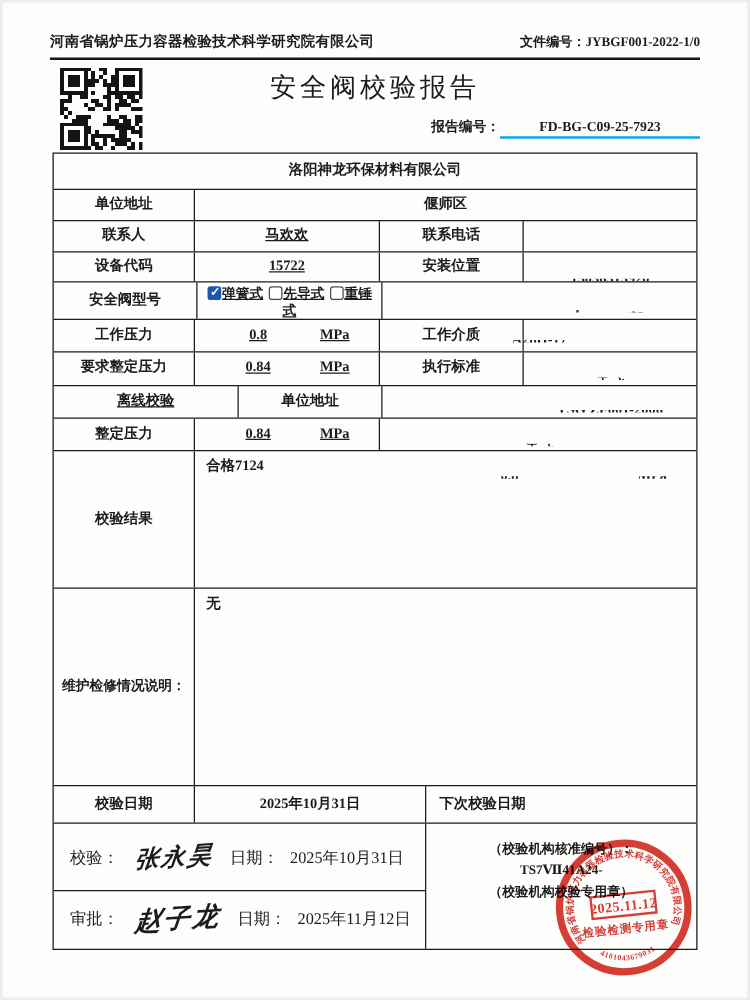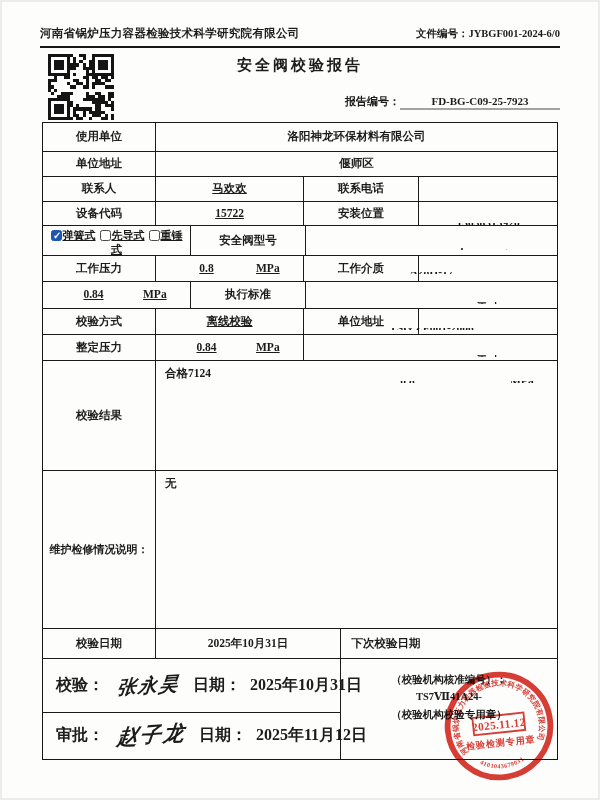--- a/index.html
+++ b/index.html
@@ -14,24 +14,24 @@
     border-bottom:2px solid #171717;
     display:flex; justify-content:space-between; align-items:flex-end;
   }
   .co { font-size:11.5px; font-weight:bold; letter-spacing:.3px; }
   .docno { font-size:10.5px; font-weight:bold; white-space:nowrap; }
   .sub { position:relative; height:74px; margin:0 40px; }
   .qr { position:absolute; left:8px; top:6px; width:66px; height:66px; }
   .qr svg { width:100%; height:100%; }
   .title {
     position:absolute; left:0; right:0; top:8px; text-align:center;
-    font-size:15px; font-weight:bold; letter-spacing:3px;
+    font-size:21px; font-weight:normal; letter-spacing:3px;
   }
   .repline { position:absolute; right:0; top:46px; font-size:11px; font-weight:bold; white-space:nowrap; }
-  .repval { display:inline-block; min-width:160px; text-align:center; border-bottom:2px solid #a3a3a3; padding:0 4px 1px; }
+  .repval { display:inline-block; min-width:160px; text-align:center; border-bottom:2px solid #0ea5e9; padding:0 4px 1px; }
 
   .tbl { margin:0 42px; border:1.8px solid #171717; background:transparent; }
   .r { display:flex; border-bottom:1.5px solid #1b1b1b; }
   .r:last-child { border-bottom:none; }
   .c {
     border-right:1.5px solid #1b1b1b;
     display:flex; align-items:center; justify-content:center; text-align:center;
     font-weight:bold; font-size:11.5px; line-height:1.2; padding:1px 3px; overflow:hidden;
   }
   .c:last-child { border-right:none; }
@@ -41,38 +41,38 @@
   .tl{justify-content:flex-start; align-items:flex-start; padding:6px 9px; text-align:left;}
   .small{font-size:11px;gap:40px;}
   .vt{display:block; padding:2px 7px 0; line-height:1.3;}
   .cb{width:11px; height:11px; border:1.5px solid #4a4a4a; border-radius:2.5px;
       display:inline-block; background:#fff; position:relative; vertical-align:-1.5px; margin:0 1px 0 4px;}
   .cb:first-child{margin-left:0;}
   .cb.checked{background:#1d55b2; border-color:#1d55b2;}
   .cb.checked::after{content:"\2713"; position:absolute; left:1.5px; top:-2px; color:#fff; font-size:10px; font-weight:bold;}
   .sigcol{width:298px; border-right:1.5px solid #1b1b1b;}
   .sigrow{display:flex; align-items:center; padding-left:13px; gap:9px;}
-  .slab{font-size:16px; font-weight:bold; white-space:nowrap;}
+  .slab{font-size:13px; font-weight:normal; white-space:nowrap;}
   .sig{font-size:19px; font-weight:bold; font-style:italic; letter-spacing:2px;
        transform:rotate(-4deg) skewX(-10deg); white-space:nowrap; padding:0 4px;}
   .orgcell{flex:1; display:flex; flex-direction:column; align-items:center;
            justify-content:flex-start; padding-top:12px; font-size:10.5px; font-weight:bold;
            line-height:1.65; position:relative;}
   .stamp{position:absolute; left:441px; top:668px; width:116px; height:116px;
          transform:rotate(-6deg); opacity:.9; mix-blend-mode:multiply; z-index:4;}
   .stamp svg{width:100%; height:100%; overflow:visible;}
 </style>
 </head>
 <body>
 
 <div class="page">
 
   <div class="hdr">
     <span class="co">河南省锅炉压力容器检验技术科学研究院有限公司</span>
-    <span class="docno"><span>文件编号：</span><span>JYBGF001-2024-6/0</span></span>
+    <span class="docno"><span>文件编号：</span><span>JYBGF001-2022-1/0</span></span>
   </div>
 
   <div class="sub">
     <div class="qr">
       <svg id="qrsvg" viewBox="0 0 84 84" fill="#141414" shape-rendering="crispEdges">
           <rect x="28" y="0" width="4" height="4"></rect>
           <rect x="40" y="0" width="4" height="4"></rect>
           <rect x="44" y="0" width="4" height="4"></rect>
           <rect x="32" y="4" width="4" height="4"></rect>
           <rect x="44" y="4" width="4" height="4"></rect>
@@ -219,21 +219,20 @@
           <rect x="8" y="64" width="12" height="12"></rect>
         </svg>
     </div>
     <div class="title">安全阀校验报告</div>
     <div class="repline"><span>报告编号：</span><span class="repval">FD-BG-C09-25-7923</span></div>
   </div>
 
   <div class="tbl">
 
     <div class="r" style="height:29px">
-      <div class="c w1">使用单位</div>
       <div class="c wspan">洛阳神龙环保材料有限公司</div>
     </div>
 
     <div class="r" style="height:25px">
       <div class="c w1">单位地址</div>
       <div class="c wspan">偃师区</div>
     </div>
 
     <div class="r" style="height:25px">
       <div class="c w1">联系人</div>
@@ -250,46 +249,46 @@
           <span class="cb checked"></span>
           <span>顶部</span>
           <span class="cb"></span>
           <span>中部</span>
           <span class="cb"></span>
           <span>下部</span>
         </div>
     </div>
 
     <div class="r" style="height:30px">
+      <div class="c w3">安全阀型号</div>
       <div class="c w2 vt small"><span class="cb checked"></span><span>弹簧式</span><span class="cb"></span><span>先导式</span><span class="cb"></span><span>重锤式</span></div>
-      <div class="c w3">安全阀型号</div>
       <div class="c w4">A28H-17</div>
     </div>
 
     <div class="r" style="height:26px">
       <div class="c w1">工作压力</div>
       <div class="c w2">
           <span class="pv">0.8</span>
           <span class="pu">MPa</span>
         </div>
       <div class="c w3">工作介质</div>
       <div class="c w4">空气</div>
     </div>
 
     <div class="r" style="height:27px">
+      <div class="c w1">要求整定压力</div>
       <div class="c w2">
           <span class="pv">0.84</span>
           <span class="pu">MPa</span>
         </div>
       <div class="c w3">执行标准</div>
       <div class="c w4">TSG ZF001-2006</div>
     </div>
 
     <div class="r" style="height:26px">
-      <div class="c w1">校验方式</div>
       <div class="c w2">离线校验</div>
       <div class="c w3">单位地址</div>
       <div class="c w4">空气</div>
     </div>
 
     <div class="r" style="height:26px">
       <div class="c w1">整定压力</div>
       <div class="c w2">
           <span class="pv">0.84</span>
           <span class="pu">MPa</span>

